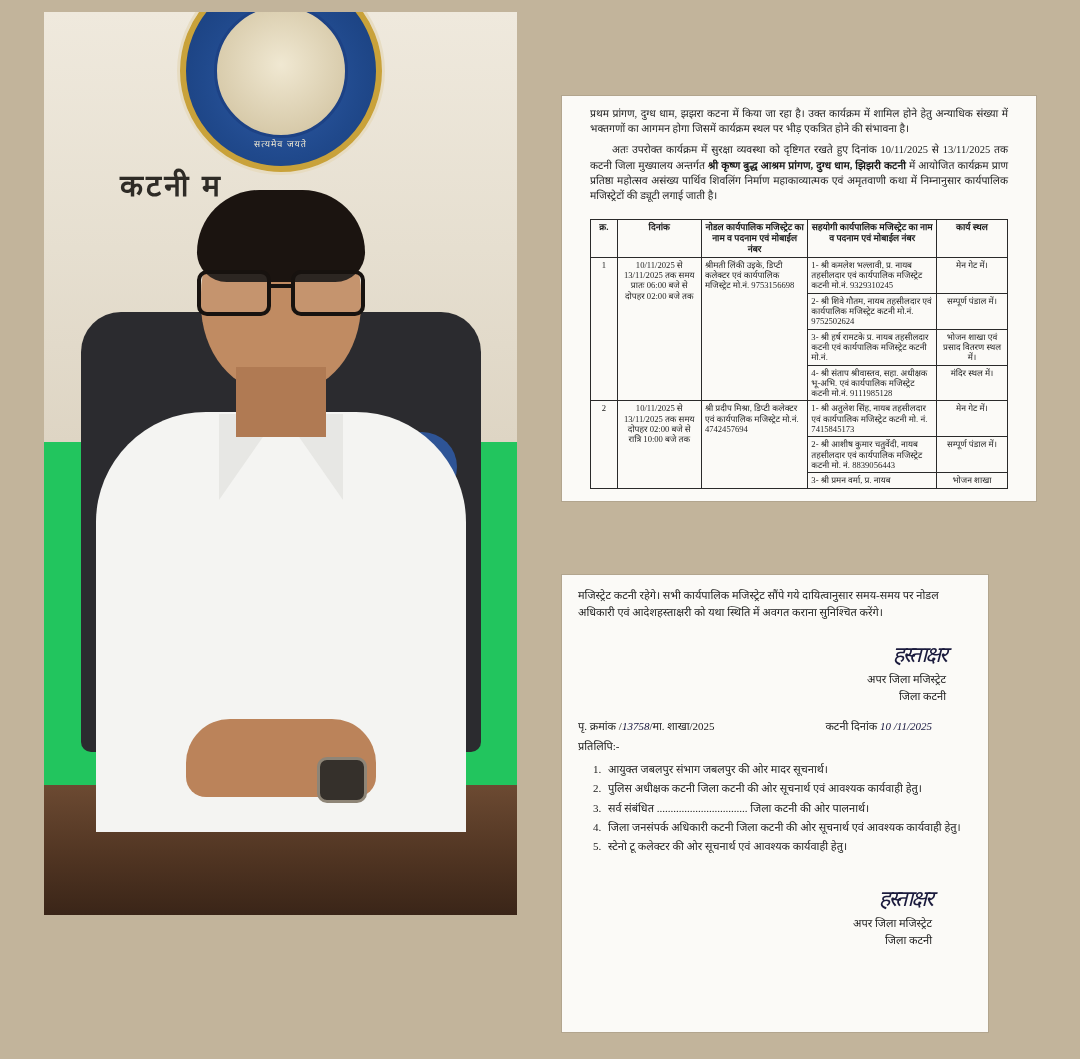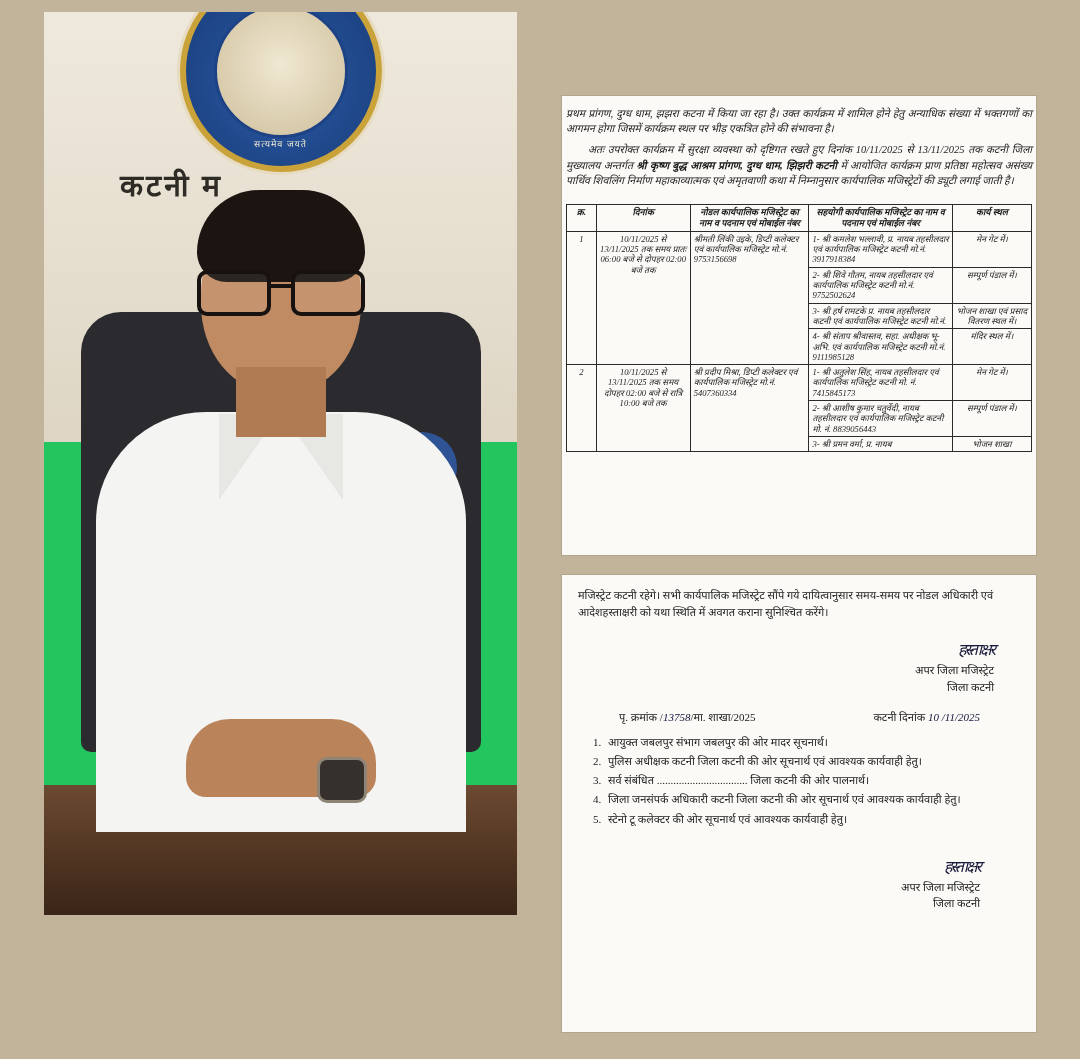--- a/index.html
+++ b/index.html
@@ -223,29 +223,28 @@
     background: #fbfaf7;
     color: #1b1b1b;
     overflow: hidden;
     box-shadow: 0 0 0 1px rgba(0,0,0,.08);
     font-family: "Liberation Serif", serif;
   }
   .doc-top {
     left: 562px;
     top: 96px;
     width: 474px;
-    height: 459px;
-    padding: 10px 4px;
+    height: 405px;
+    padding: 10px 28px;
     box-sizing: border-box;
-    font-style: italic;
   }
   .doc-bottom {
     left: 562px;
     top: 575px;
-    width: 474px;
+    width: 426px;
     height: 457px;
     padding: 12px 16px;
     box-sizing: border-box;
   }
   .para {
     font-size: 10.5px;
     line-height: 1.45;
     text-align: justify;
     margin: 0 0 6px 0;
   }
@@ -286,30 +285,29 @@
   .b-line.indent { text-indent: 20px; }
   .sign-block {
     margin-top: 18px;
     text-align: right;
     font-size: 11px;
     line-height: 1.5;
     padding-right: 26px;
   }
   .sign-scribble {
     font-family: "Liberation Serif", serif;
-    font-size: 16px;
+    font-size: 22px;
     font-style: italic;
     letter-spacing: -2px;
     color: #1a1a3c;
   }
   .memo-row {
     margin-top: 14px;
     font-size: 11px;
     line-height: 1.6;
-    margin-left: 41px;
   }
   .handwrite {
     font-style: italic;
     font-family: "Liberation Serif", serif;
     color: #14143c;
   }
   ol.copies {
     margin: 6px 0 0 0;
     padding-left: 26px;
     font-size: 11px;
@@ -372,40 +370,40 @@
         <th class="col-assoc">सहयोगी कार्यपालिक मजिस्ट्रेट का नाम व पदनाम एवं मोबाईल नंबर</th>
         <th class="col-place">कार्य स्थल</th>
       </tr>
     </thead>
     <tbody>
 
       <tr>
         <td class="c" rowspan="4">1</td>
         <td class="c" rowspan="4">10/11/2025 से 13/11/2025 तक समय प्रातः 06:00 बजे से दोपहर 02:00 बजे तक</td>
         <td rowspan="4">श्रीमती लिंकी उइके, डिप्टी कलेक्टर एवं कार्यपालिक मजिस्ट्रेट मो.नं. 9753156698</td>
-        <td>1- श्री कमलेश भल्लावी, प्र. नायब तहसीलदार एवं कार्यपालिक मजिस्ट्रेट कटनी मो.नं. 3917918384</td>
+        <td>1- श्री कमलेश भल्लावी, प्र. नायब तहसीलदार एवं कार्यपालिक मजिस्ट्रेट कटनी मो.नं. 9329310245</td>
         <td class="c">मेन गेट में।</td>
       </tr>
       <tr>
         <td>2- श्री शिवे गौतम, नायब तहसीलदार एवं कार्यपालिक मजिस्ट्रेट कटनी मो.नं. 9752502624</td>
         <td class="c">सम्पूर्ण पंडाल में।</td>
       </tr>
       <tr>
         <td>3- श्री हर्ष रामटके प्र. नायब तहसीलदार कटनी एवं कार्यपालिक मजिस्ट्रेट कटनी मो.नं.</td>
         <td class="c">भोजन शाखा एवं प्रसाद वितरण स्थल में।</td>
       </tr>
       <tr>
         <td>4- श्री संताप श्रीवास्तव, सहा. अधीक्षक भू-अभि. एवं कार्यपालिक मजिस्ट्रेट कटनी मो.नं. 9111985128</td>
         <td class="c">मंदिर स्थल में।</td>
       </tr>
 
       <tr>
         <td class="c" rowspan="3">2</td>
         <td class="c" rowspan="3">10/11/2025 से 13/11/2025 तक समय दोपहर 02:00 बजे से रात्रि 10:00 बजे तक</td>
-        <td rowspan="3">श्री प्रदीप मिश्रा, डिप्टी कलेक्टर एवं कार्यपालिक मजिस्ट्रेट मो.नं. 5407360334</td>
+        <td rowspan="3">श्री प्रदीप मिश्रा, डिप्टी कलेक्टर एवं कार्यपालिक मजिस्ट्रेट मो.नं. 4742457694</td>
         <td>1- श्री अतुलेश सिंह, नायब तहसीलदार एवं कार्यपालिक मजिस्ट्रेट कटनी मो. नं. 7415845173</td>
         <td class="c">मेन गेट में।</td>
       </tr>
       <tr>
         <td>2- श्री आशीष कुमार चतुर्वेदी, नायब तहसीलदार एवं कार्यपालिक मजिस्ट्रेट कटनी मो. नं. 8839056443</td>
         <td class="c">सम्पूर्ण पंडाल में।</td>
       </tr>
       <tr>
         <td>3- श्री प्रमन वर्मा, प्र. नायब</td>
         <td class="c">भोजन शाखा</td>
@@ -424,20 +422,21 @@
   </div>
 
   <div class="memo-row">
     <span>पृ. क्रमांक /</span><span class="handwrite">13758</span><span>/मा. शाखा/2025</span>
     <span style="float:right;padding-right:40px;text-align:center;">
       <span>कटनी दिनांक</span>
       <span class="handwrite date-inline">10 /11/2025</span>
     </span>
   </div>
 
+  <div class="b-line" style="margin-top:2px;">प्रतिलिपि:-</div>
   <ol class="copies">
     <li>आयुक्त जबलपुर संभाग जबलपुर की ओर मादर सूचनार्थ।</li>
     <li>पुलिस अधीक्षक कटनी जिला कटनी की ओर सूचनार्थ एवं आवश्यक कार्यवाही हेतु।</li>
     <li>सर्व संबंधित ................................. जिला कटनी की ओर पालनार्थ।</li>
     <li>जिला जनसंपर्क अधिकारी कटनी जिला कटनी की ओर सूचनार्थ एवं आवश्यक कार्यवाही हेतु।</li>
     <li>स्टेनो टू कलेक्टर की ओर सूचनार्थ एवं आवश्यक कार्यवाही हेतु।</li>
   </ol>
 
   <div class="sign-block-2">
     <div class="sign-scribble">हस्ताक्षर</div>

